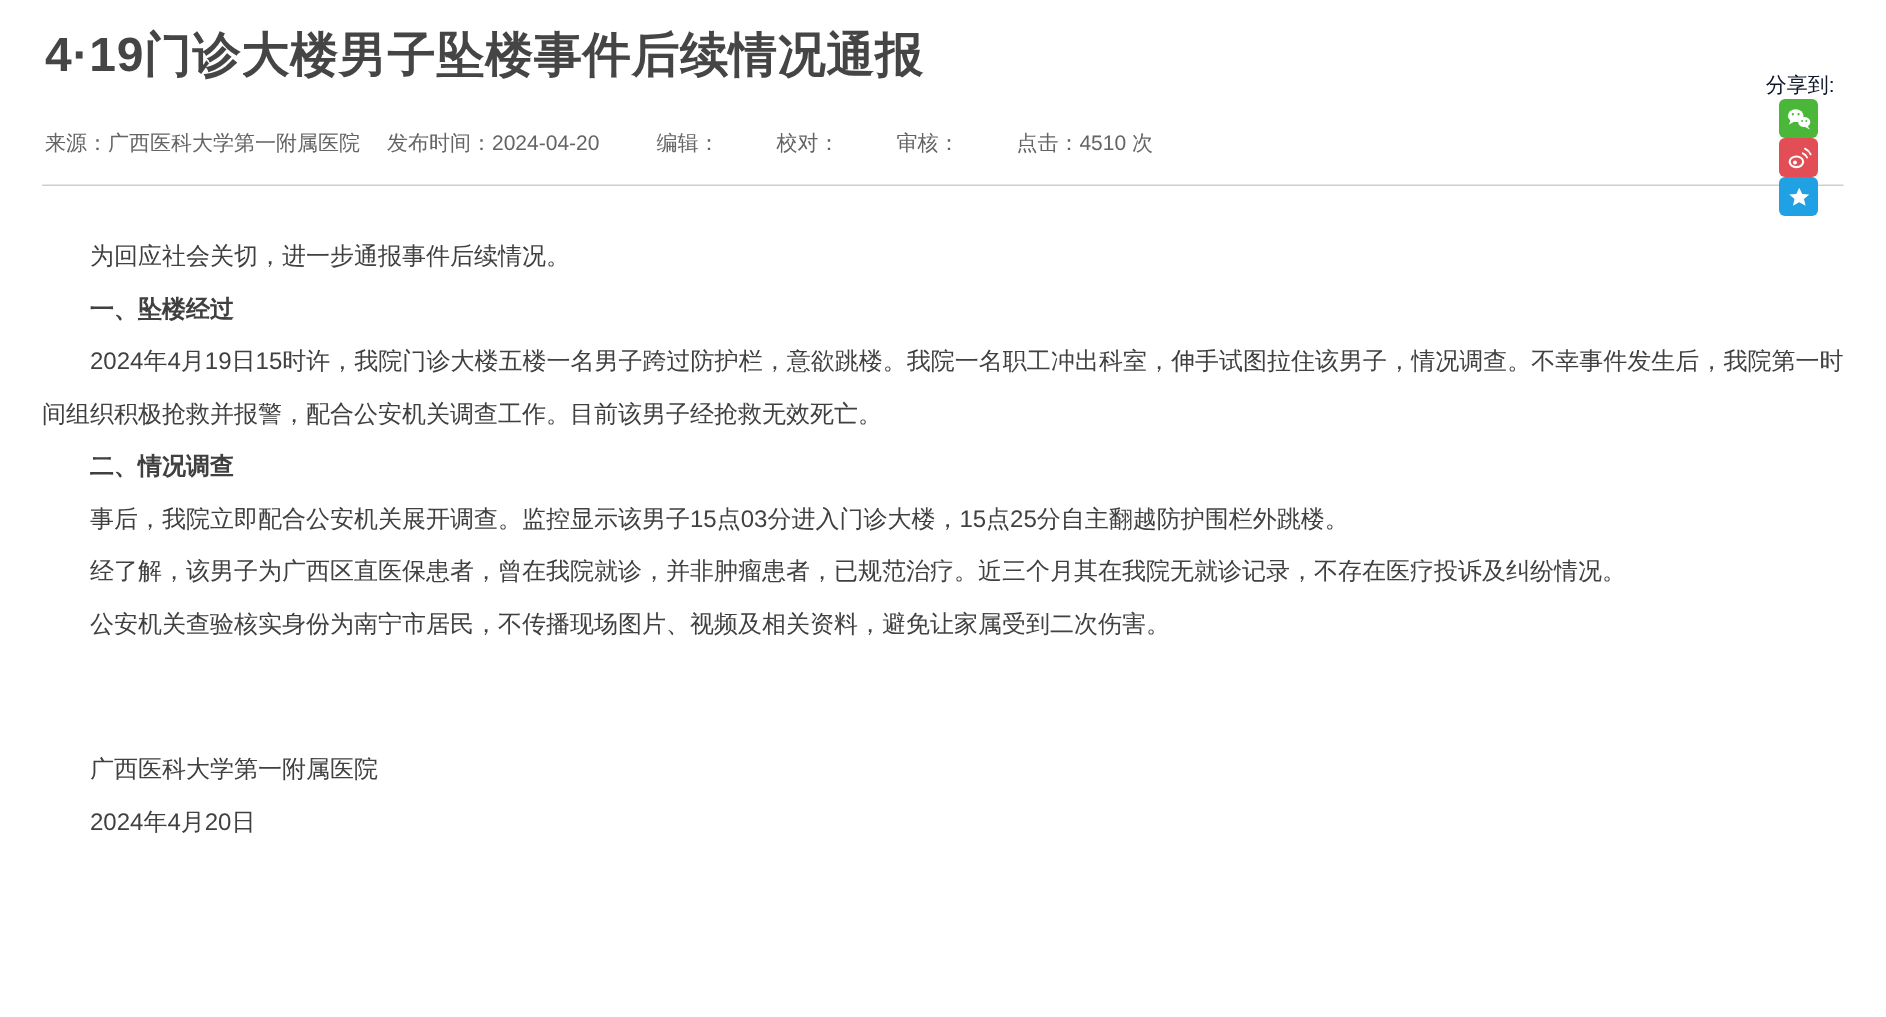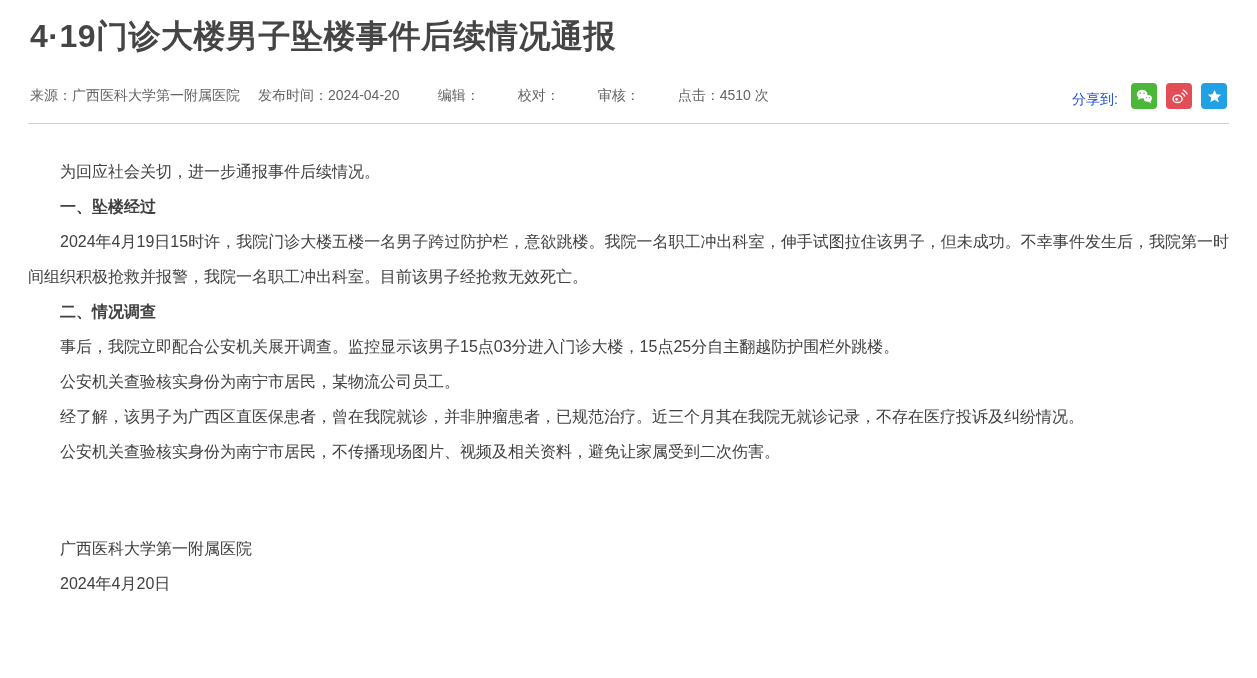--- a/index.html
+++ b/index.html
@@ -16,22 +16,22 @@
   .meta-row {
     display: flex; align-items: center; margin-top: 26px;
     font-size: 14px; color: #646464; height: 28px; white-space: nowrap;
   }
   .meta-item { display: inline-flex; justify-content: space-between; }
   .m-source { margin-right: 18px; }
   .m-publish, .m-editor, .m-proof, .m-review { margin-right: 38px; }
   .meta-label { color: #646464; }
   .meta-value { color: #646464; }
   .share {
-    margin-left: auto; display: flex; align-items: flex-end;
-    font-size: 14px; color: #1d4ed8;
+    margin-left: auto; display: flex; align-items: flex-start;
+    font-size: 14px; color: #0f172a; flex-direction: column;
   }
   .share-label { margin-right: 4px; }
   .share-icon {
     width: 26px; height: 26px; border-radius: 4px; margin-left: 9px;
     display: flex; align-items: center; justify-content: center; cursor: pointer;
   }
   .divider { border-bottom: 1px solid #cfcfcf; margin: 13px 28px 0 28px; }
   .article { padding: 30px 28px 0 28px; font-size: 16px; color: #404040; }
   .article p {
     margin: 0; line-height: 35px; text-indent: 2em; text-align: justify;
@@ -110,24 +110,23 @@
       </span>
     </span>
   </div>
 </div>
 
 <div class="divider"></div>
 
 <div class="article">
   <p>为回应社会关切，进一步通报事件后续情况。</p>
   <p class="heading">一、坠楼经过</p>
-  <p>2024年4月19日15时许，我院门诊大楼五楼一名男子跨过防护栏，意欲跳楼。我院一名职工冲出科室，伸手试图拉住该男子，但未成功。不幸事件发生后，我院第一时间组织积极抢救并报警，我院一名职工冲出科室。目前该男子经抢救无效死亡。</p>
+  <p>2024年4月19日15时许，我院门诊大楼五楼一名男子跨过防护栏，意欲跳楼。我院一名职工冲出科室，伸手试图拉住该男子，情况调查。不幸事件发生后，我院第一时间组织积极抢救并报警，配合公安机关调查工作。目前该男子经抢救无效死亡。</p>
   <p class="heading">二、情况调查</p>
   <p>事后，我院立即配合公安机关展开调查。监控显示该男子15点03分进入门诊大楼，15点25分自主翻越防护围栏外跳楼。</p>
-  <p>公安机关查验核实身份为南宁市居民，某物流公司员工。</p>
   <p>经了解，该男子为广西区直医保患者，曾在我院就诊，并非肿瘤患者，已规范治疗。近三个月其在我院无就诊记录，不存在医疗投诉及纠纷情况。</p>
   <p>公安机关查验核实身份为南宁市居民，不传播现场图片、视频及相关资料，避免让家属受到二次伤害。</p>
 
   <div class="signature">
     <p>广西医科大学第一附属医院</p>
     <p>2024年4月20日</p>
   </div>
 </div>
 
 </body></html>

